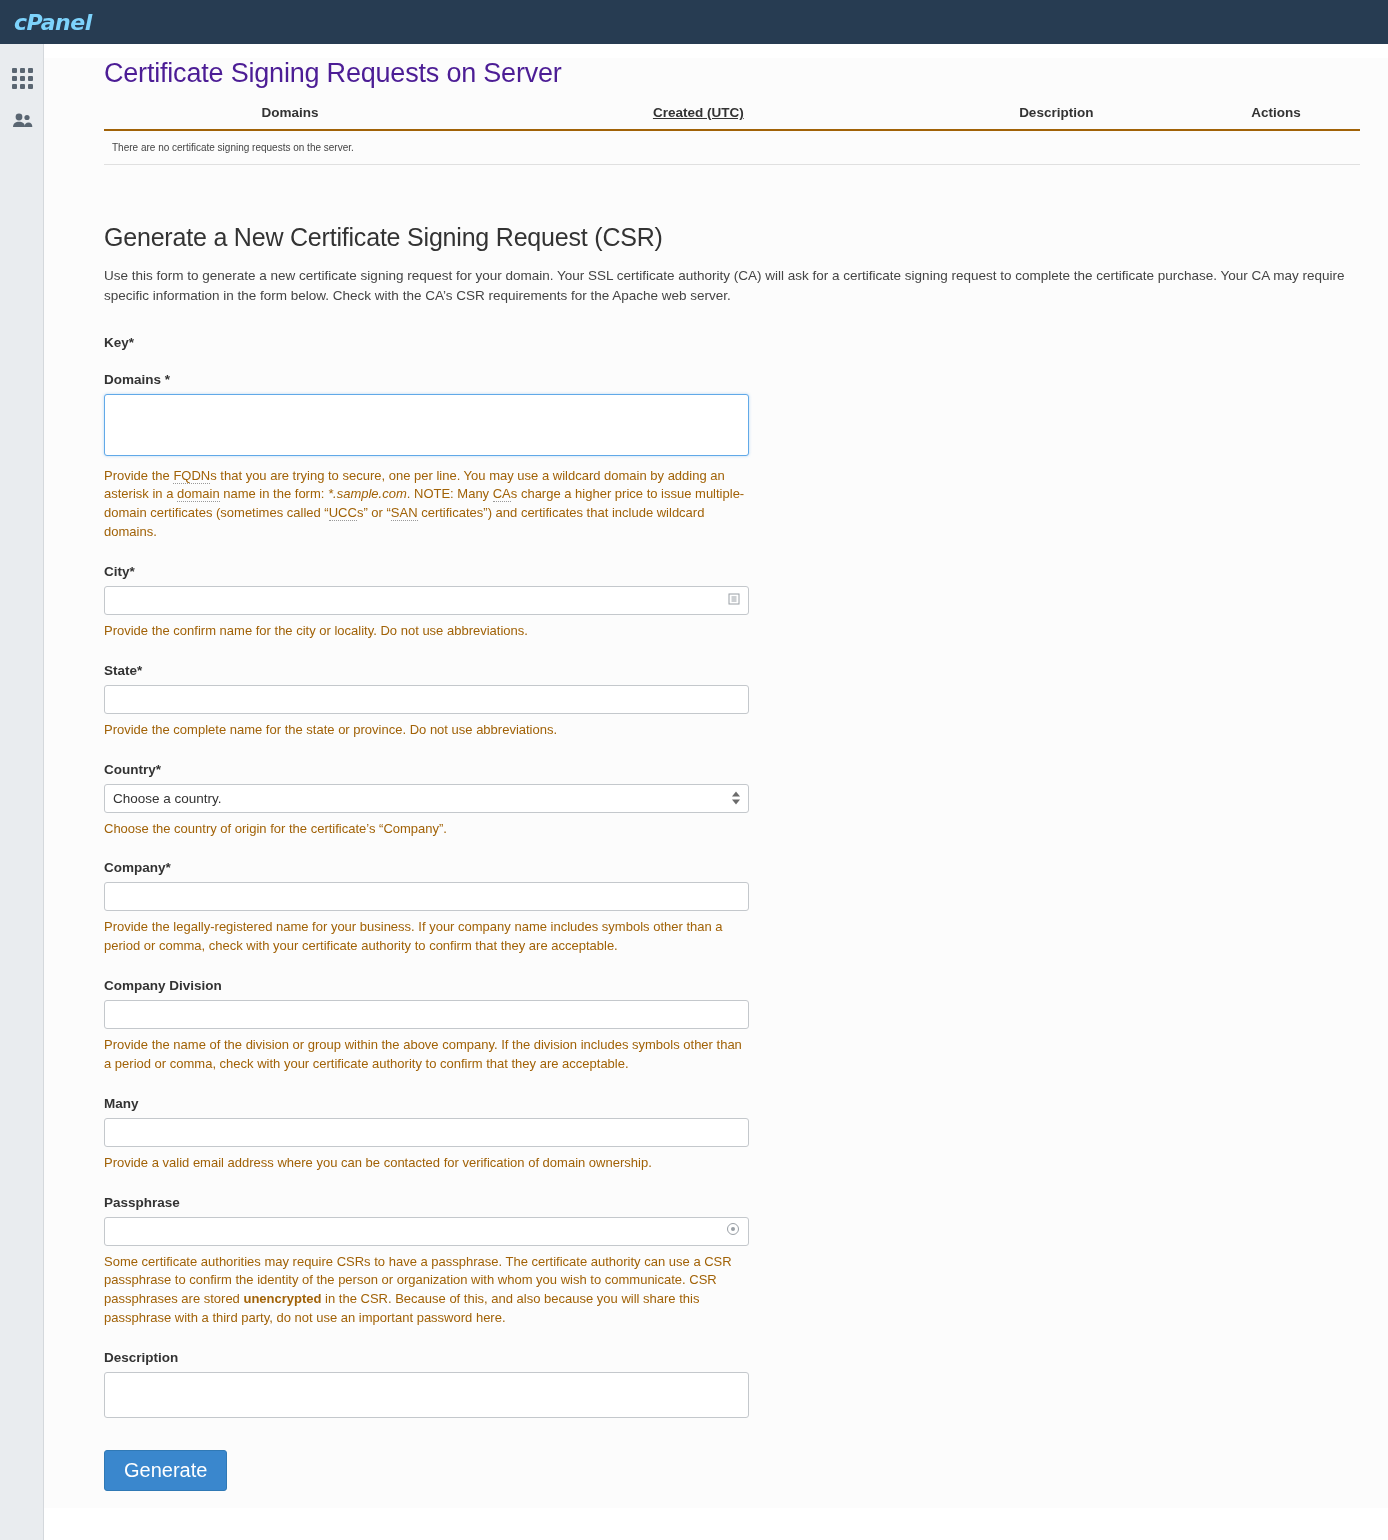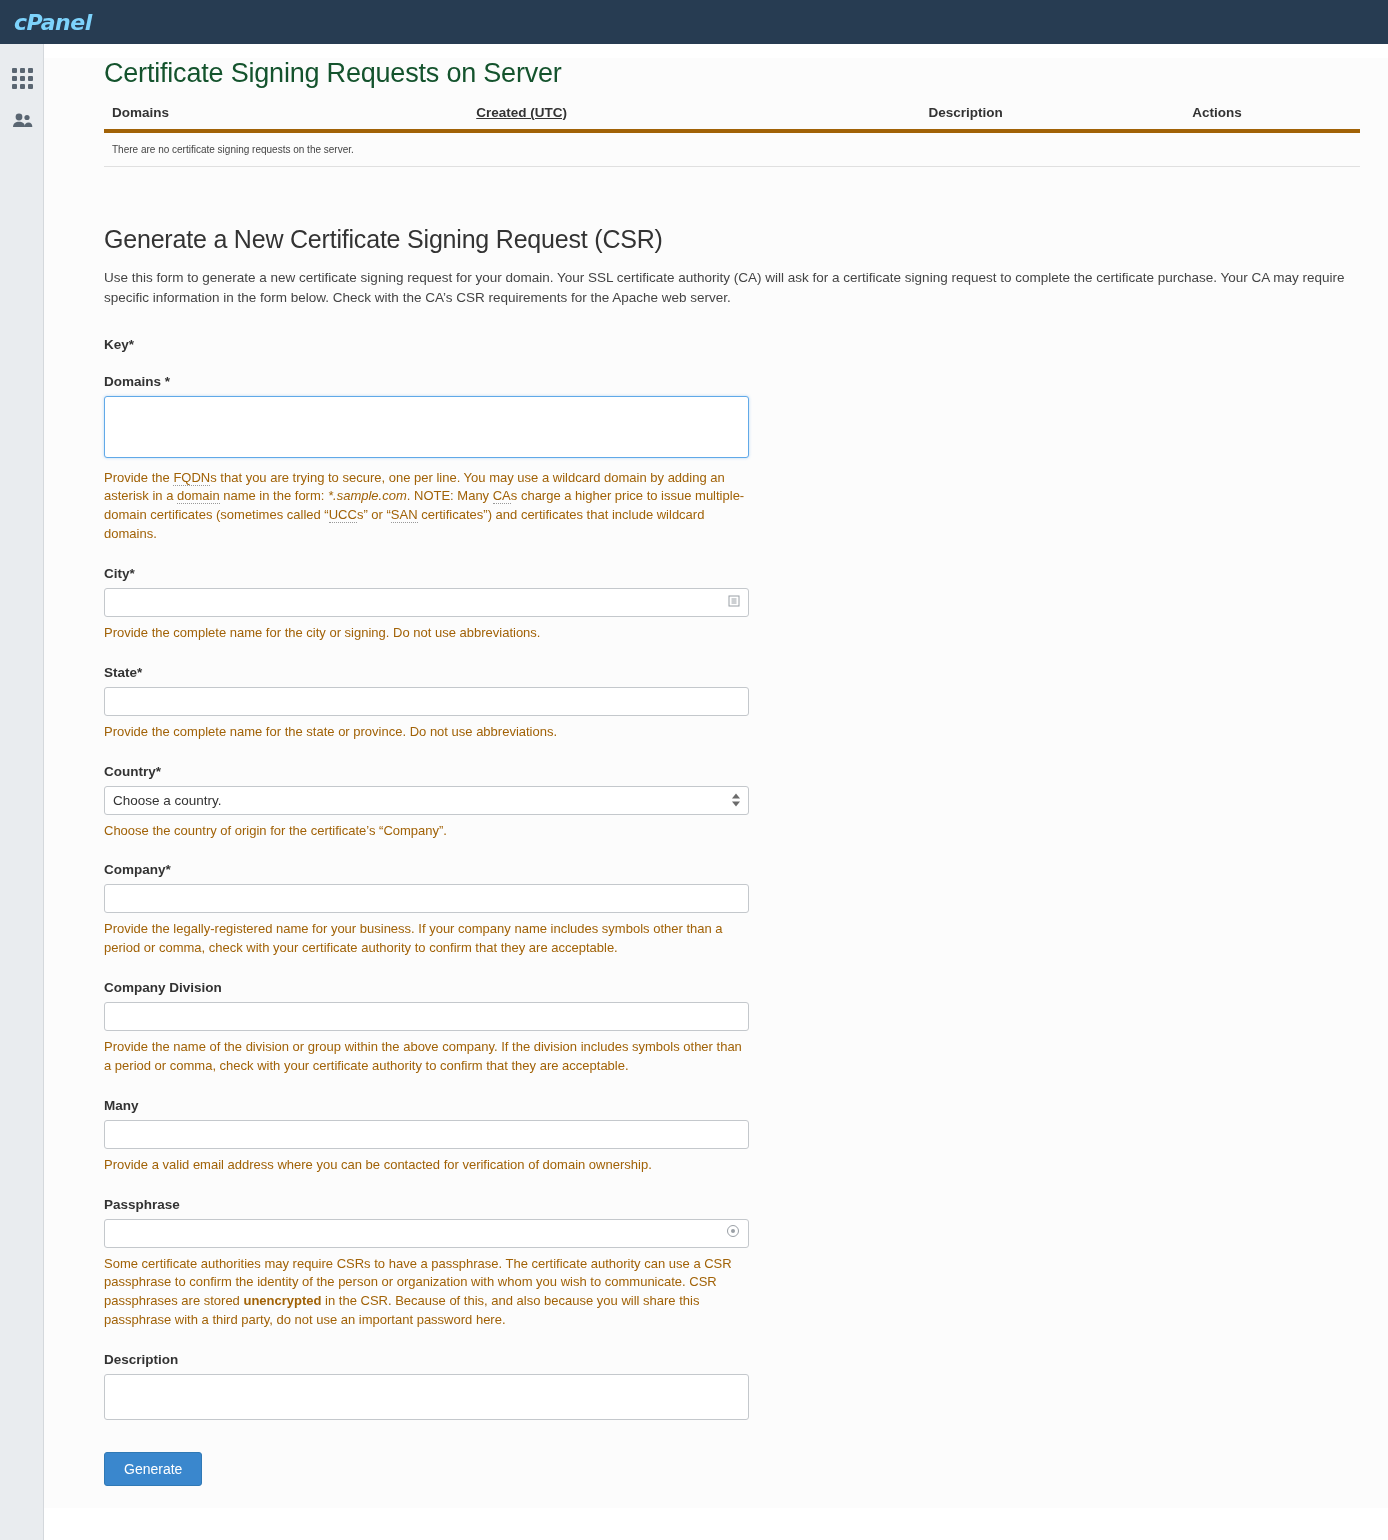--- a/index.html
+++ b/index.html
@@ -69,44 +69,44 @@
   
   .content {
     margin-left: 44px;
     padding: 0 28px 0 60px;
     background: #fcfcfc;
     min-height: 1450px;
   }
   h1.page-title {
     font-size: 27px;
     font-weight: normal;
-    color: #14532d;
+    color: #4c1d95;
     margin: 14px 0 16px 0;
     letter-spacing: -0.2px;
   }
   h2.section-title {
     font-size: 25px;
     font-weight: normal;
     color: #333;
     margin: 58px 0 14px 0;
     letter-spacing: -0.2px;
   }
 
   
   table.csr-table {
     width: 100%;
     border-collapse: collapse;
     font-size: 13.5px;
   }
   table.csr-table th {
-    text-align: left;
+    text-align: center;
     font-weight: bold;
     color: #333;
     padding: 0 0 9px 8px;
-    border-bottom: 4px solid #a16207;
+    border-bottom: 2px solid #a16207;
     font-size: 13.5px;
     margin-top: 8px;
   }
   table.csr-table td {
     padding: 11px 0 11px 8px;
     color: #444;
     font-size: 10px;
     border-bottom: 1px solid #e0e0e0;
   }
   .col-domains { width: 29%; }
@@ -205,21 +205,21 @@
     top: 50%;
     transform: translateY(-50%);
     color: #9aa0a6;
   }
 
   .btn-generate {
     margin-top: 6px;
     background: #3a87cd;
     border: 1px solid #3079b5;
     color: #fff;
-    font-size: 14px;
+    font-size: 20px;
     font-family: "Liberation Sans", sans-serif;
     padding: 8px 19px;
     border-radius: 3px;
     cursor: pointer;
   }
 </style>
 </head>
 <body>
 
 <div class="topbar">
@@ -296,21 +296,21 @@
       <input class="ctl" type="text" value="" style="">
       <span class="input-affix">
         <svg width="12" height="12" viewBox="0 0 12 12" aria-hidden="true">
           <rect x="1" y="1" width="10" height="10" fill="none" stroke="#9aa0a6" stroke-width="1"></rect>
           <line x1="3.5" y1="4" x2="8.5" y2="4" stroke="#9aa0a6" stroke-width="1"></line>
           <line x1="3.5" y1="6" x2="8.5" y2="6" stroke="#9aa0a6" stroke-width="1"></line>
           <line x1="3.5" y1="8" x2="8.5" y2="8" stroke="#9aa0a6" stroke-width="1"></line>
         </svg>
       </span>
     </div>
-    <div class="help">Provide the complete name for the city or signing. Do not use abbreviations.</div>
+    <div class="help">Provide the confirm name for the city or locality. Do not use abbreviations.</div>
   </div>
 
   
   <div class="field-block">
     <label class="field-label">State*</label>
     <input class="ctl" type="text" value="" style="">
     <div class="help">Provide the complete name for the state or province. Do not use abbreviations.</div>
   </div>
 
   

